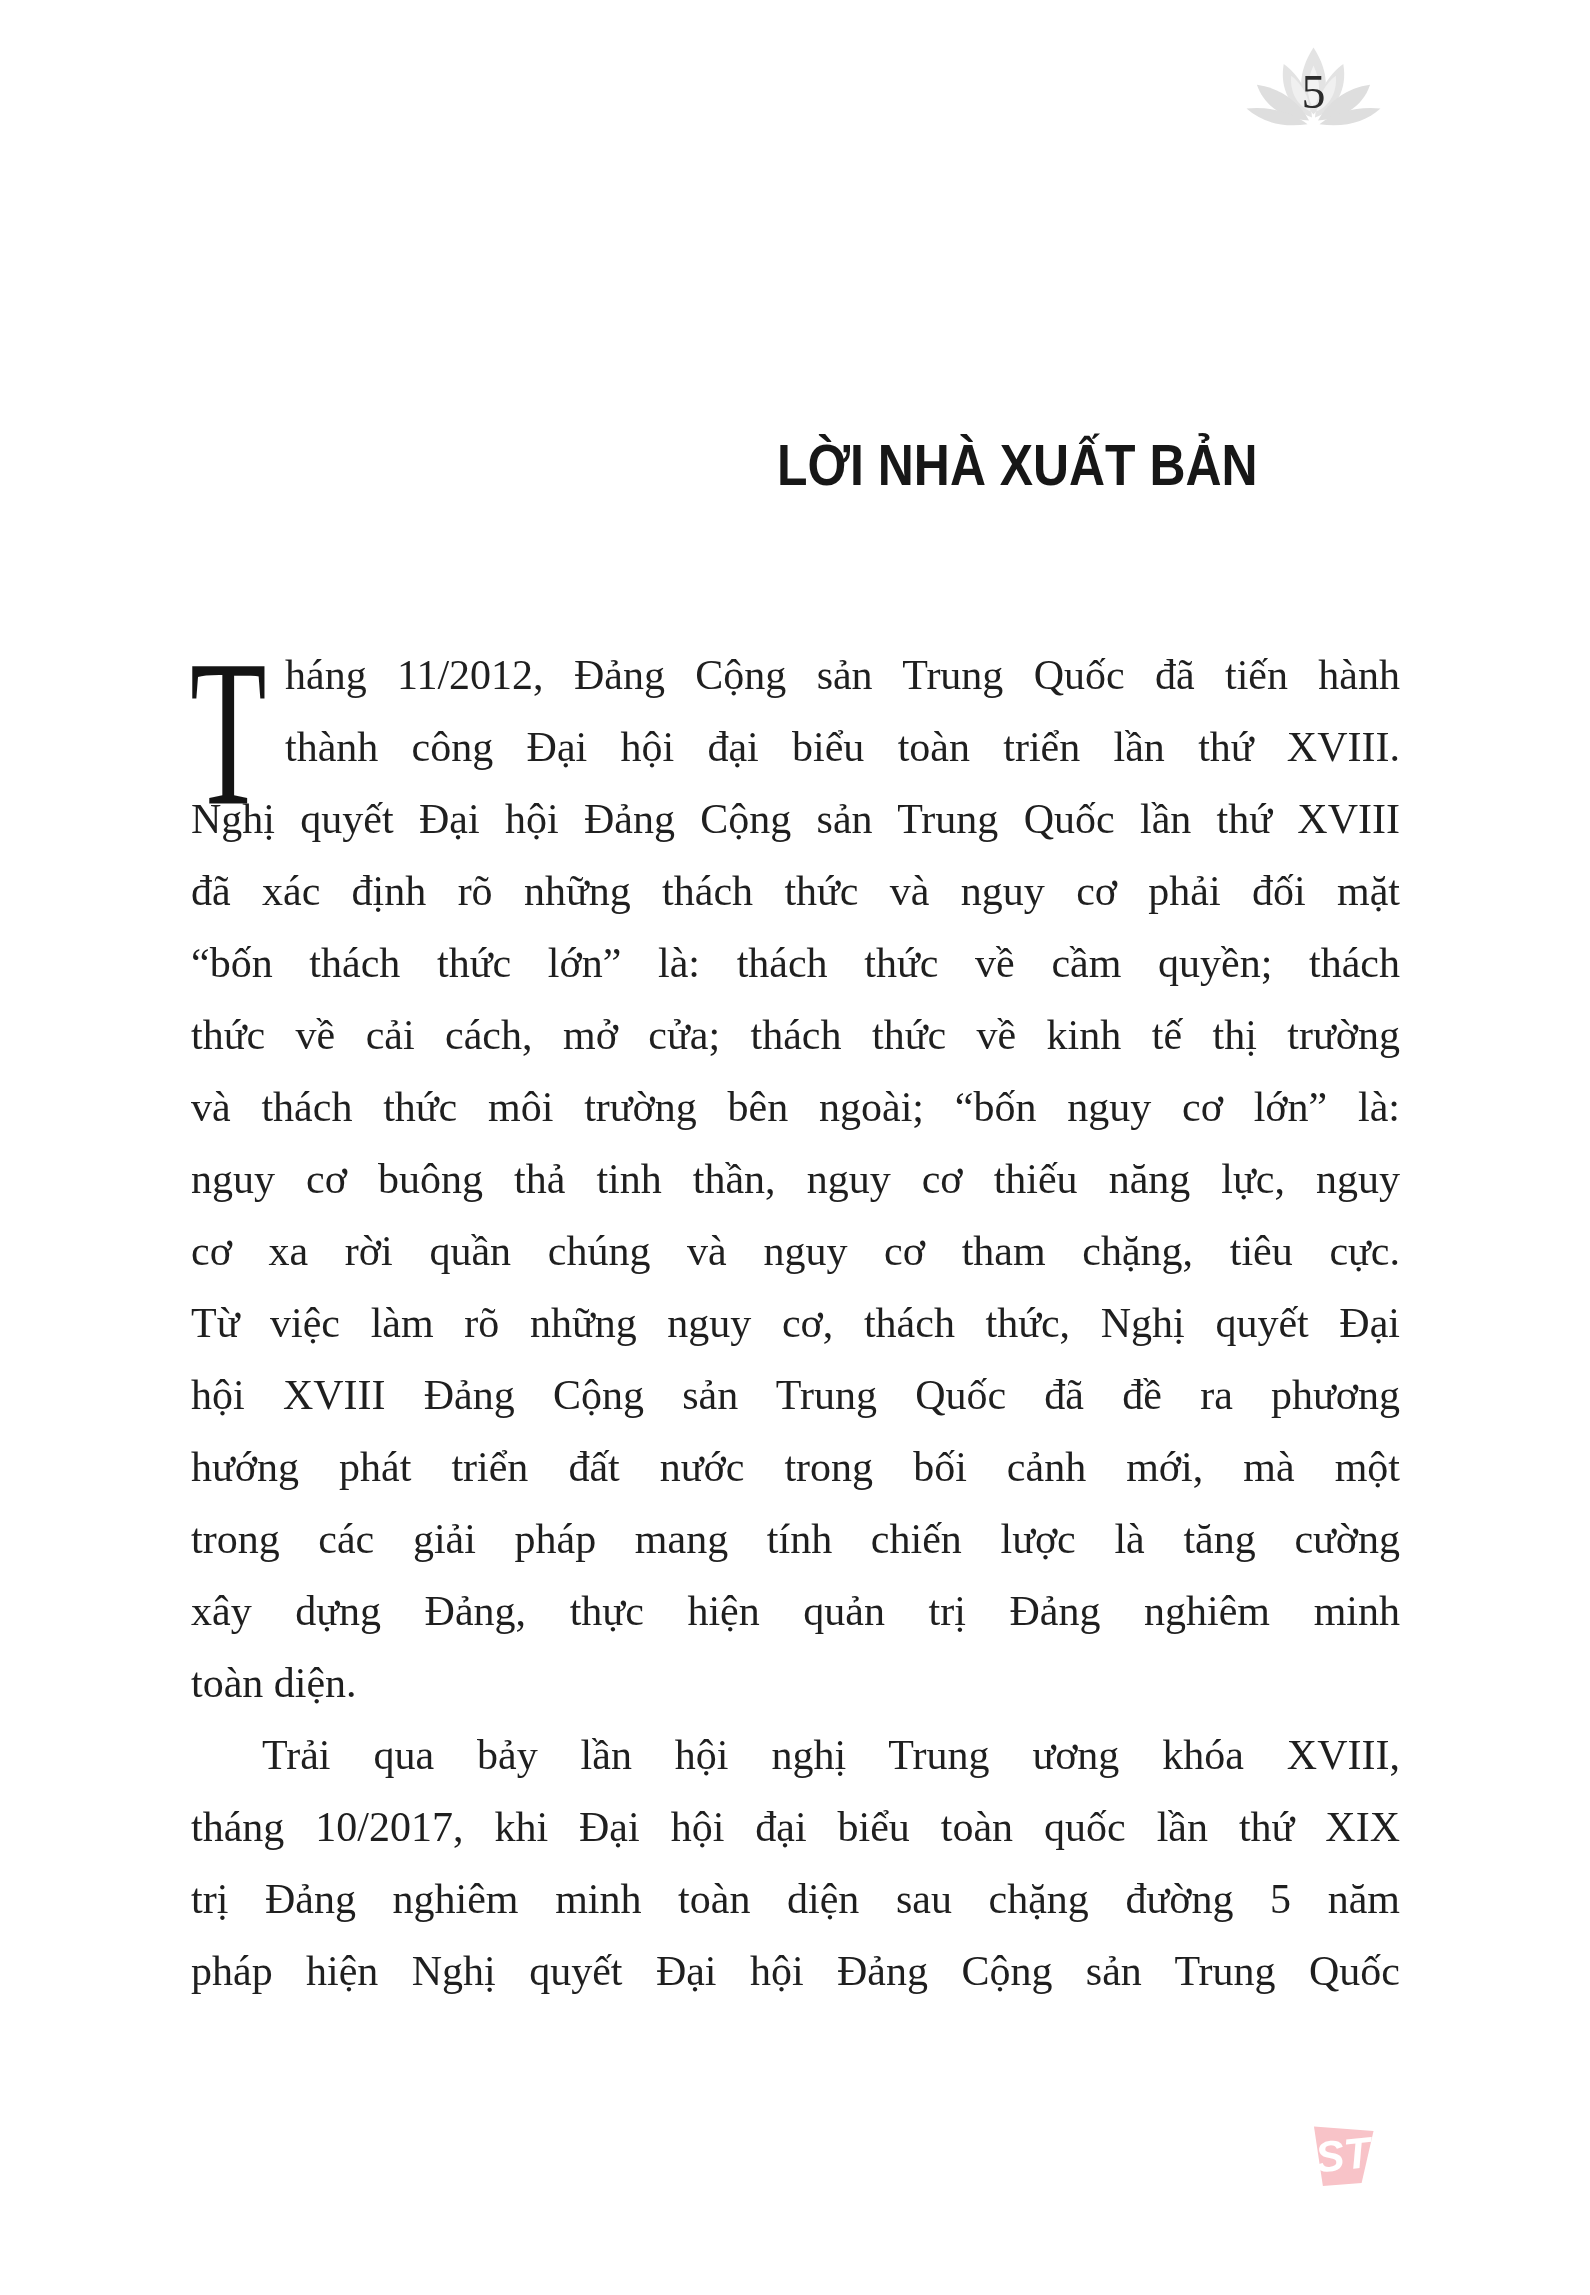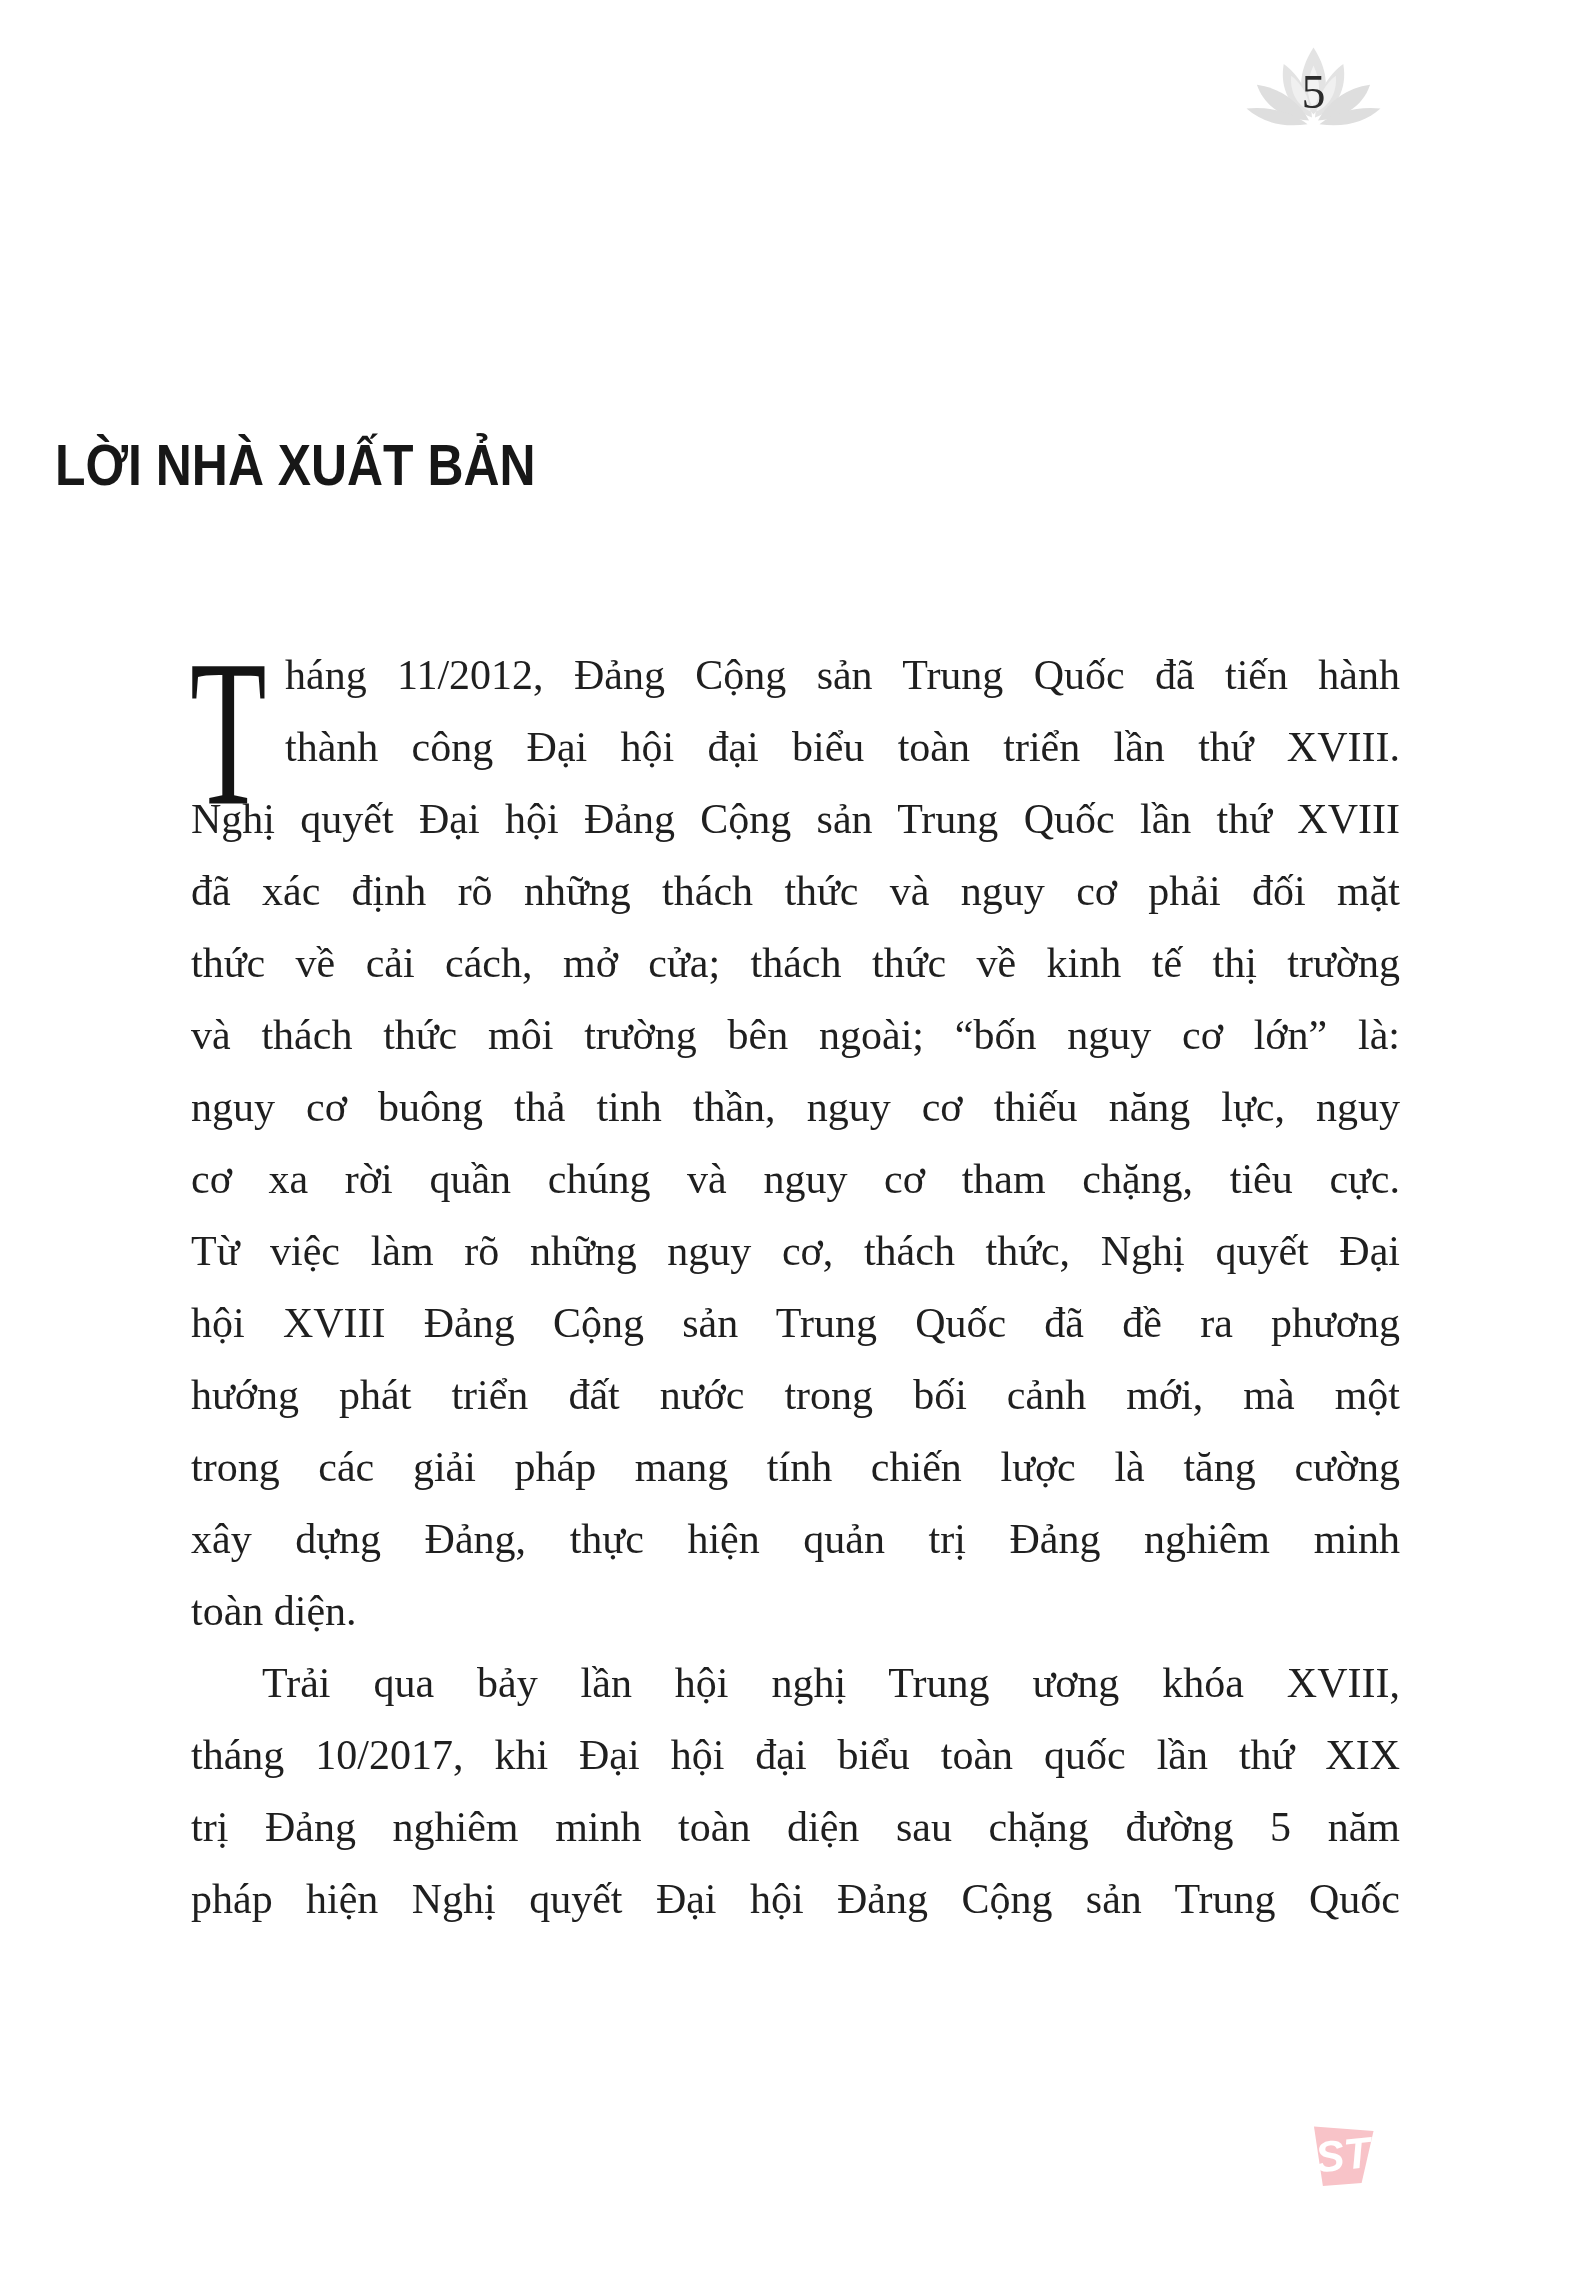--- a/index.html
+++ b/index.html
@@ -29,23 +29,23 @@
     text-align: center;
     font-size: 48px;
     line-height: 1;
     color: #2b2b2b;
   }
 
   
   .title-wrap {
     position: absolute;
     top: 436px;
-    left: 16px;
+    left: 0;
     width: 1297px;
-    text-align: left;
+    text-align: right;
   }
   .title {
     display: inline-block;
     font-family: "Liberation Sans", sans-serif;
     font-weight: bold;
     font-size: 58px;
     line-height: 1;
     letter-spacing: 0px;
     color: #171717;
     transform: scaleX(0.86);
@@ -138,20 +138,21 @@
         <span class="dropcap">T</span>
       </div>
       <div class="head-lines">
         <div class="line">háng 11/2012, Đảng Cộng sản Trung Quốc đã tiến hành</div>
         <div class="line">thành công Đại hội đại biểu toàn triển lần thứ XVIII.</div>
       </div>
     </div>
 
     <div class="line">Nghị quyết Đại hội Đảng Cộng sản Trung Quốc lần thứ XVIII</div>
     <div class="line">đã xác định rõ những thách thức và nguy cơ phải đối mặt</div>
+    <div class="line">“bốn thách thức lớn” là: thách thức về cầm quyền; thách</div>
     <div class="line">thức về cải cách, mở cửa; thách thức về kinh tế thị trường</div>
     <div class="line">và thách thức môi trường bên ngoài; “bốn nguy cơ lớn” là:</div>
     <div class="line">nguy cơ buông thả tinh thần, nguy cơ thiếu năng lực, nguy</div>
     <div class="line">cơ xa rời quần chúng và nguy cơ tham chặng, tiêu cực.</div>
     <div class="line">Từ việc làm rõ những nguy cơ, thách thức, Nghị quyết Đại</div>
     <div class="line">hội XVIII Đảng Cộng sản Trung Quốc đã đề ra phương</div>
     <div class="line">hướng phát triển đất nước trong bối cảnh mới, mà một</div>
     <div class="line">trong các giải pháp mang tính chiến lược là tăng cường</div>
     <div class="line">xây dựng Đảng, thực hiện quản trị Đảng nghiêm minh</div>
     <div class="line left">toàn diện.</div>

